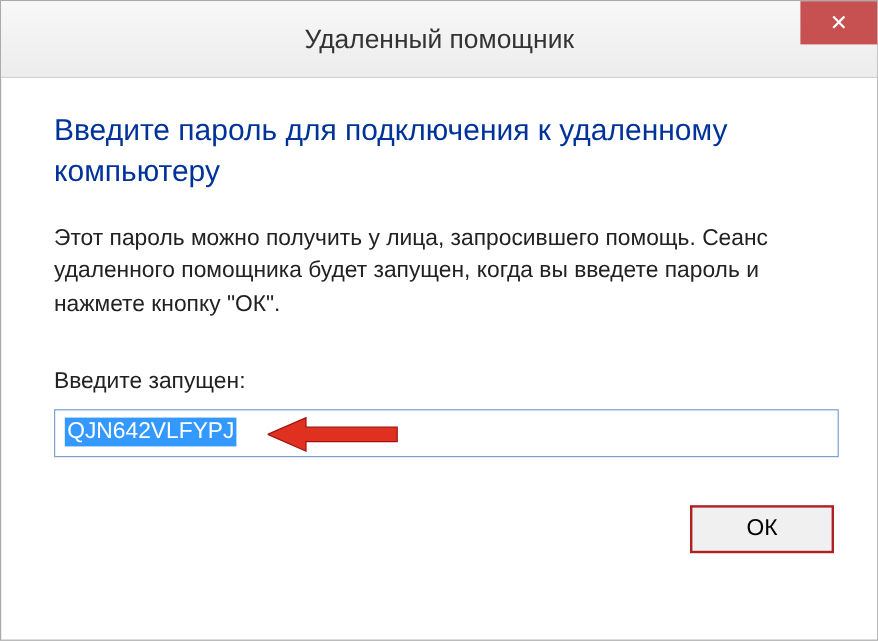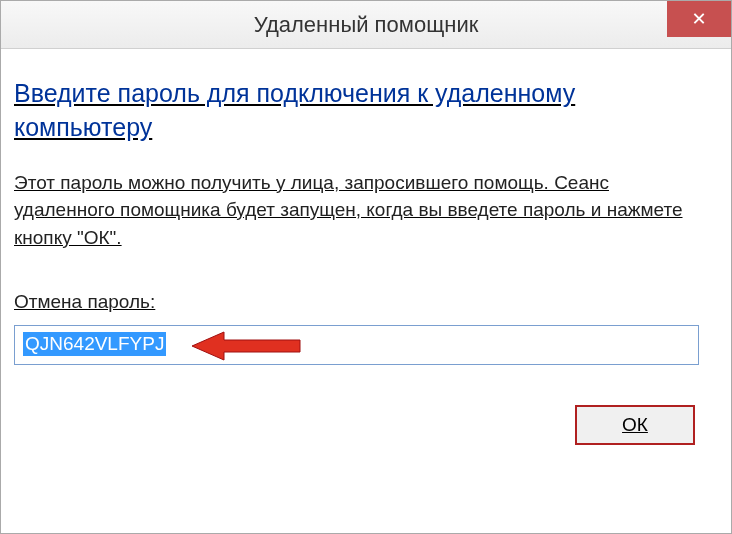--- a/index.html
+++ b/index.html
@@ -15,21 +15,21 @@
       overflow: hidden;
     }
     .window {
       width: 732px;
       height: 534px;
       background: #fff;
       border: 1px solid #aaa;
       position: relative;
     }
     .titlebar {
-      height: 48px;
+      height: 64px;
       background: linear-gradient(to bottom, #f8f8f8, #ececec);
       border-bottom: 1px solid #d0d0d0;
       display: flex;
       align-items: center;
       justify-content: center;
       position: relative;
     }
     .titlebar-title {
       font-size: 22px;
       color: #333;
@@ -47,22 +47,21 @@
       justify-content: center;
       cursor: pointer;
     }
     .close-x {
       color: #fff;
       font-size: 18px;
       font-weight: 300;
       line-height: 1;
     }
     .content {
-      padding: 28px 32px 24px 13px;
-      text-decoration: underline;
+      padding: 28px 32px 24px 44px;
     }
     .heading {
       font-size: 25px;
       color: #003399;
       font-weight: 400;
       line-height: 1.35;
       margin-bottom: 24px;
     }
     .body-text {
       font-size: 19px;
@@ -132,21 +131,21 @@
       <span class="close-x">✕</span>
     </div>
   </div>
 
   <div class="content">
 
     <div class="heading">Введите пароль для подключения к удаленному компьютеру</div>
 
     <div class="body-text">Этот пароль можно получить у лица, запросившего помощь. Сеанс удаленного помощника будет запущен, когда вы введете пароль и нажмете кнопку "ОК".</div>
 
-    <div class="field-label">Отмена пароль:</div>
+    <div class="field-label">Введите запущен:</div>
 
     <div class="password-input-wrapper">
       <div class="input-display">
         <span class="input-selection">QJN642VLFYPJ</span>
       </div>
       <div class="arrow-annotation">
         <svg width="110" height="34" viewBox="0 0 110 34">
           <polygon points="0,17 32,3 32,11 108,11 108,23 32,23 32,31" fill="#e03020" stroke="#a01010" stroke-width="1"></polygon>
         </svg>
       </div>

